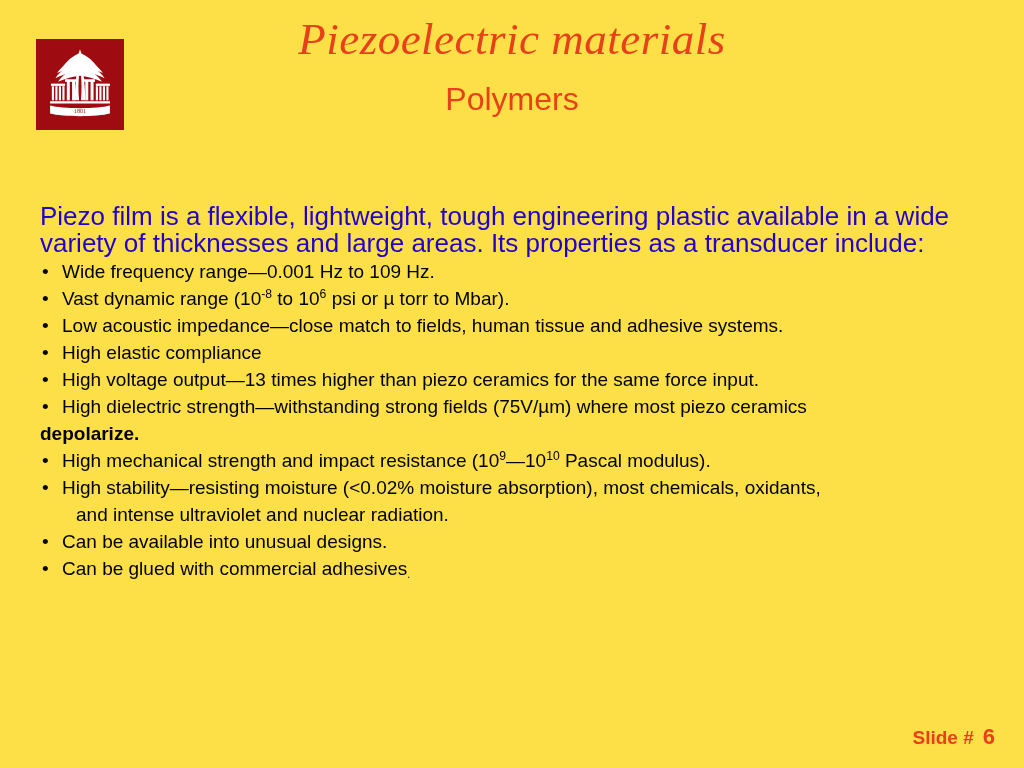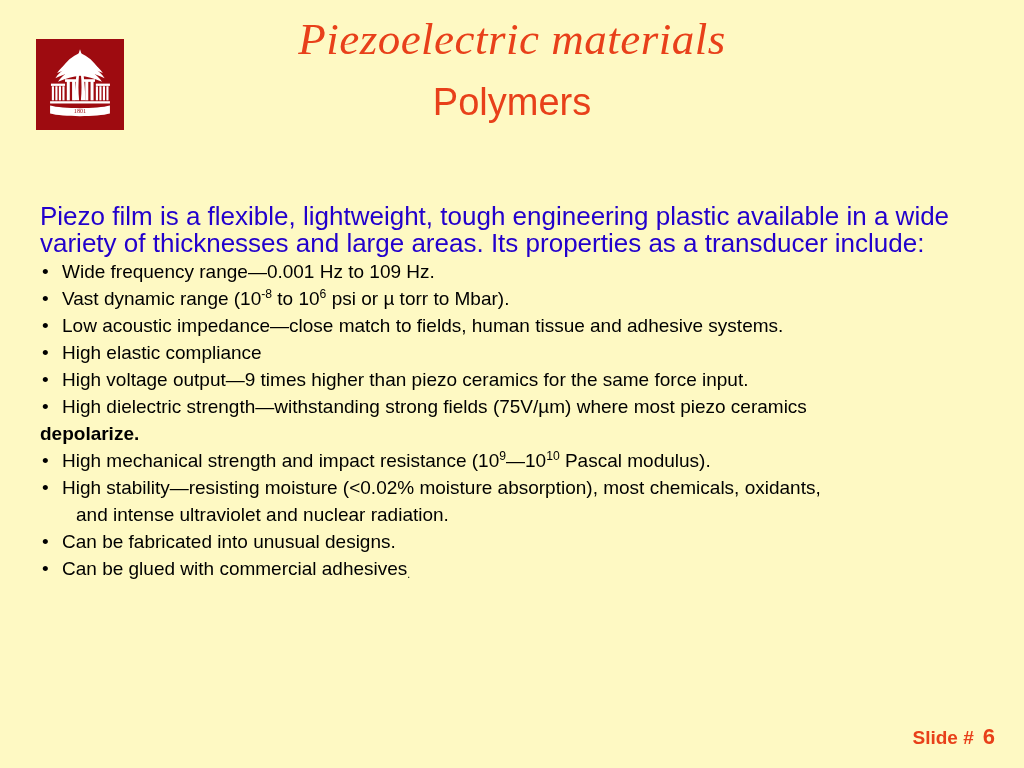--- a/index.html
+++ b/index.html
@@ -13,21 +13,21 @@
     height: 768px;
     position: relative;
     overflow: hidden;
     font-family: "Liberation Sans", sans-serif;
     -webkit-font-smoothing: antialiased;
   }
 
   .slide {
     position: absolute;
     inset: 0;
-    background: #fef9c3;
+    background: #fde047;
   }
 
   
   .logo {
     position: absolute;
     left: 36px;
     top: 39px;
     width: 88px;
     height: 91px;
     background: #9e0b10;
@@ -49,21 +49,21 @@
     color: #e8401a;
     letter-spacing: 0.5px;
   }
   .title-sub {
     position: absolute;
     left: 0;
     right: 0;
     top: 81px;
     text-align: center;
     font-family: "Liberation Sans", sans-serif;
-    font-size: 38px;
+    font-size: 32px;
     line-height: 1.15;
     color: #e8401a;
   }
 
   
   .content {
     position: absolute;
     left: 40px;
     top: 203px;
     width: 944px;
@@ -168,27 +168,27 @@
   <div class="title-main">Piezoelectric materials</div>
   <div class="title-sub">Polymers</div>
 
   <div class="content">
     <p class="intro">Piezo film is a flexible, lightweight, tough engineering plastic available in a wide variety of thicknesses and large areas. Its properties as a transducer include:</p>
     <ul class="bullets" id="bullet-list">
         <li><span class="bullet-dot">•</span><span> Wide frequency range—0.001 Hz to 109 Hz.</span></li>
         <li><span class="bullet-dot">•</span><span>Vast dynamic range (10<sup>-8</sup> to 10<sup>6</sup> psi or µ torr to Mbar).</span></li>
         <li><span class="bullet-dot">•</span><span>Low acoustic impedance—close match to fields, human tissue and adhesive systems.</span></li>
         <li><span class="bullet-dot">•</span><span>High elastic compliance</span></li>
-        <li><span class="bullet-dot">•</span><span>High voltage output—9 times higher than piezo ceramics for the same force input.</span></li>
+        <li><span class="bullet-dot">•</span><span>High voltage output—13 times higher than piezo ceramics for the same force input.</span></li>
         <li><span class="bullet-dot">•</span><span>High dielectric strength—withstanding strong fields (75V/µm) where most piezo ceramics</span></li>
         <li class="wrap-flush"><span>depolarize.</span></li>
         <li><span class="bullet-dot">•</span><span>High mechanical strength and impact resistance (10<sup>9</sup>—10<sup>10</sup> Pascal modulus).</span></li>
         <li><span class="bullet-dot">•</span><span>High stability—resisting moisture (&lt;0.02% moisture absorption), most chemicals, oxidants,</span></li>
         <li class="wrap-indented"><span>and intense ultraviolet and nuclear radiation.</span></li>
-        <li><span class="bullet-dot">•</span><span>Can be fabricated into unusual designs.</span></li>
+        <li><span class="bullet-dot">•</span><span>Can be available into unusual designs.</span></li>
         <li><span class="bullet-dot">•</span><span>Can be glued with commercial adhesives<span class="tiny-period">.</span></span></li>
       </ul>
   </div>
 
   <div class="footer">
     <span>Slide #</span><span class="num">6</span>
   </div>
 
 </div>
 

